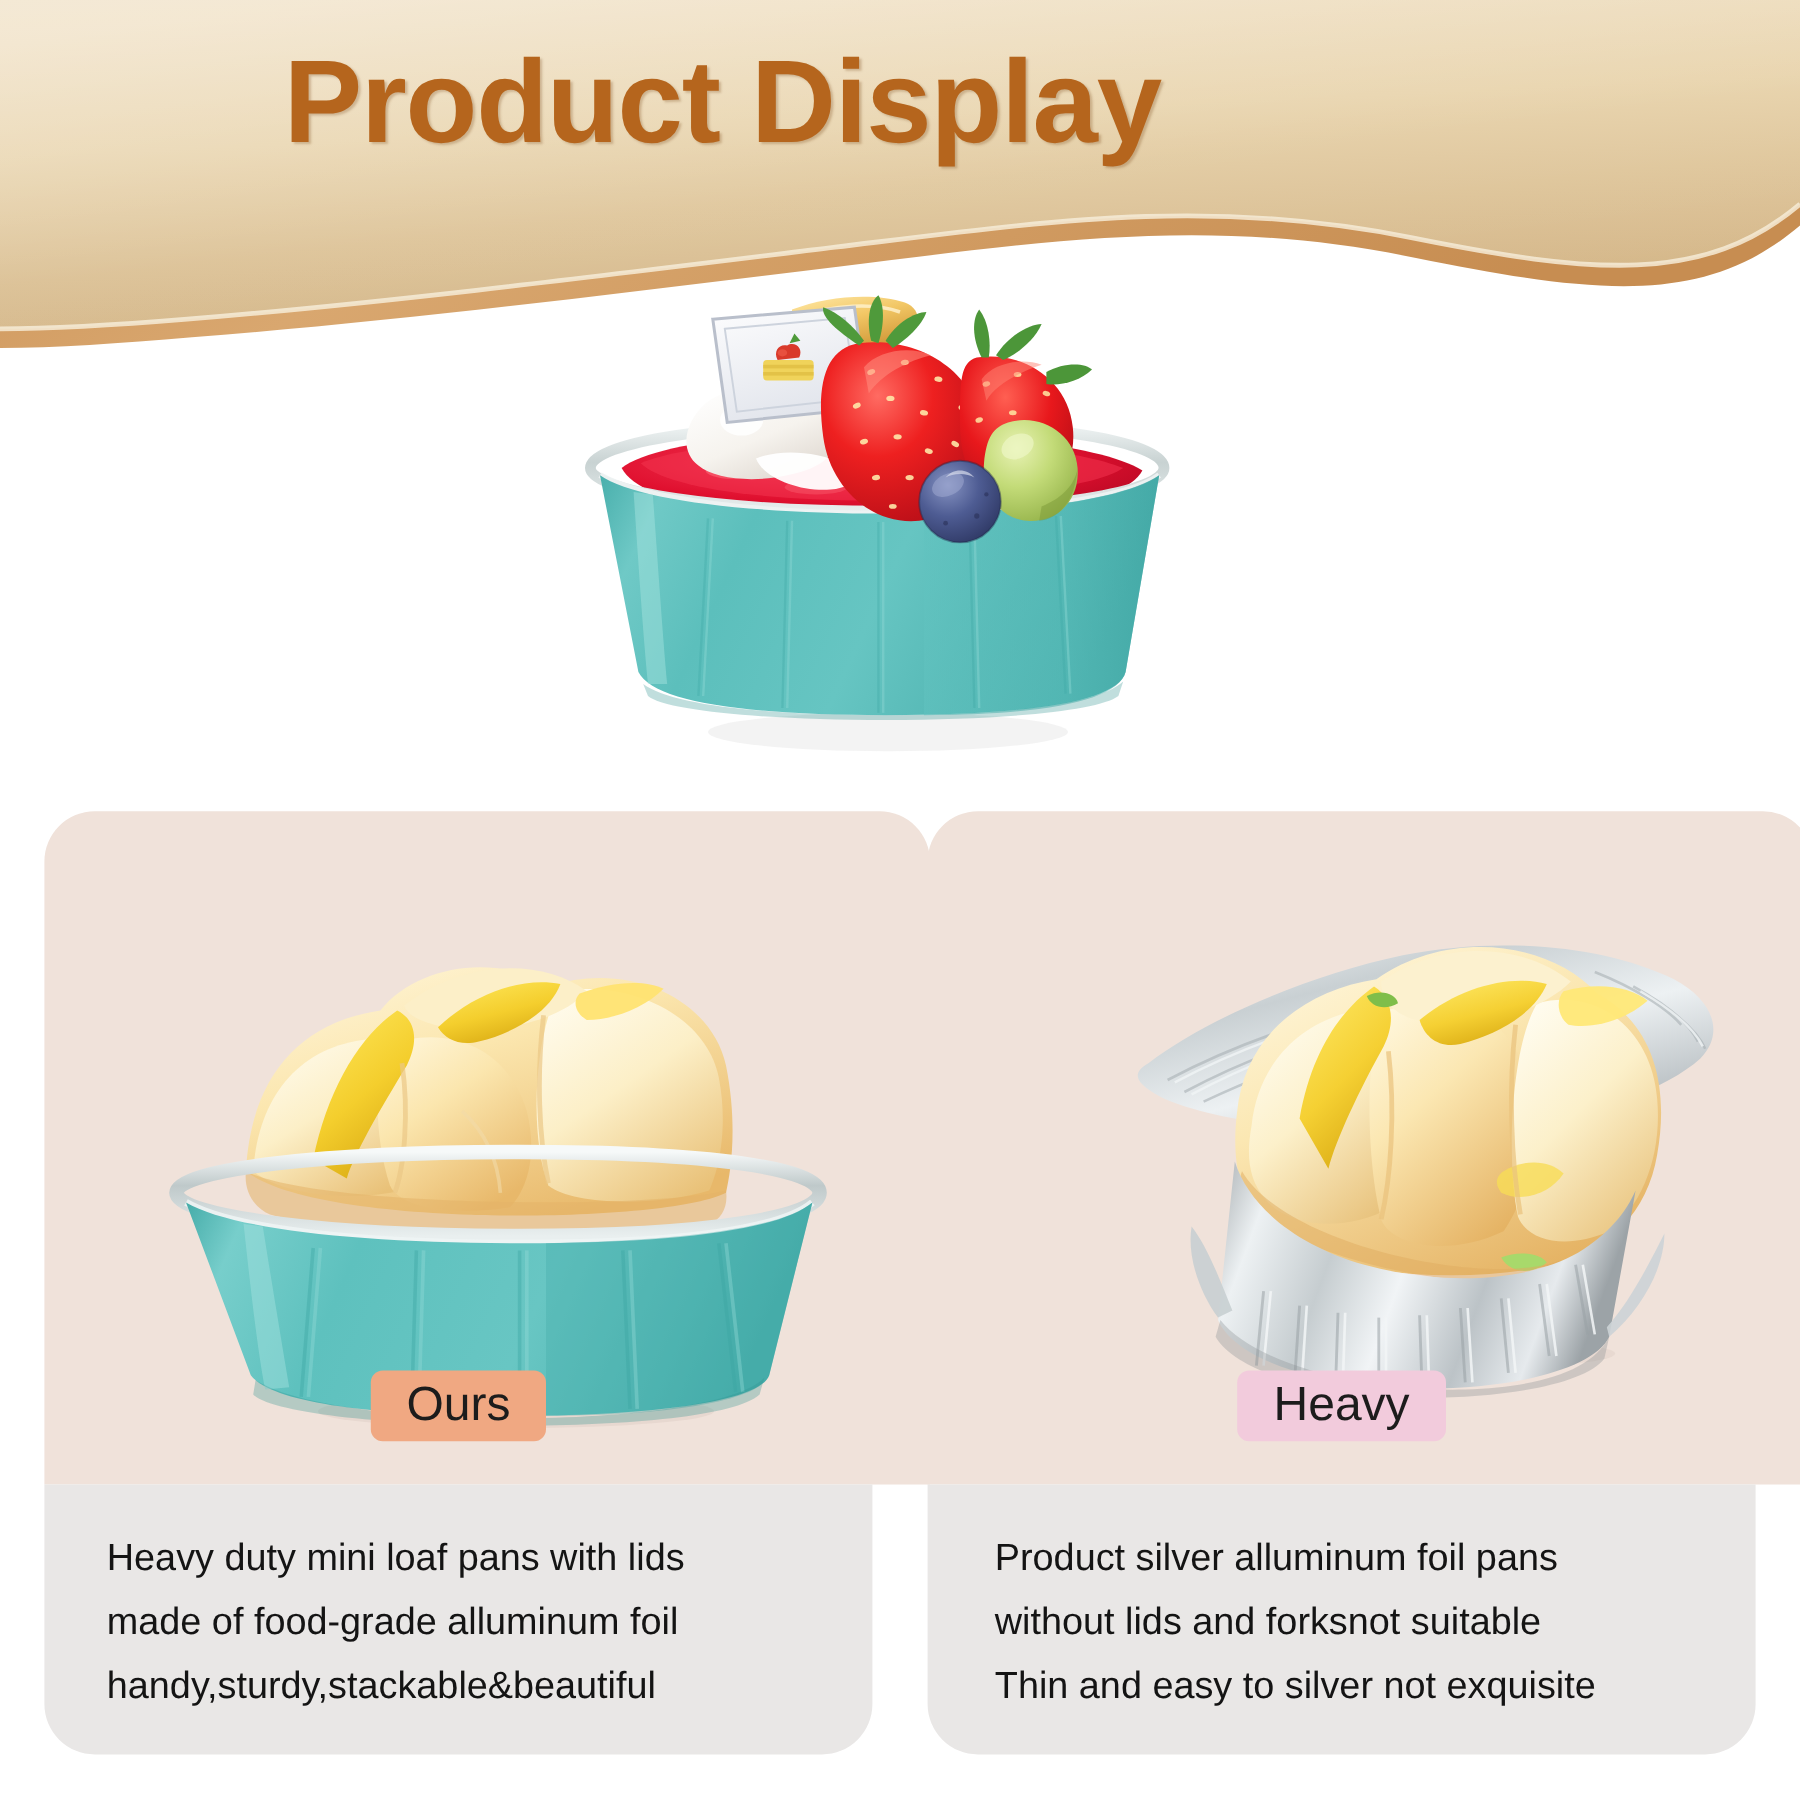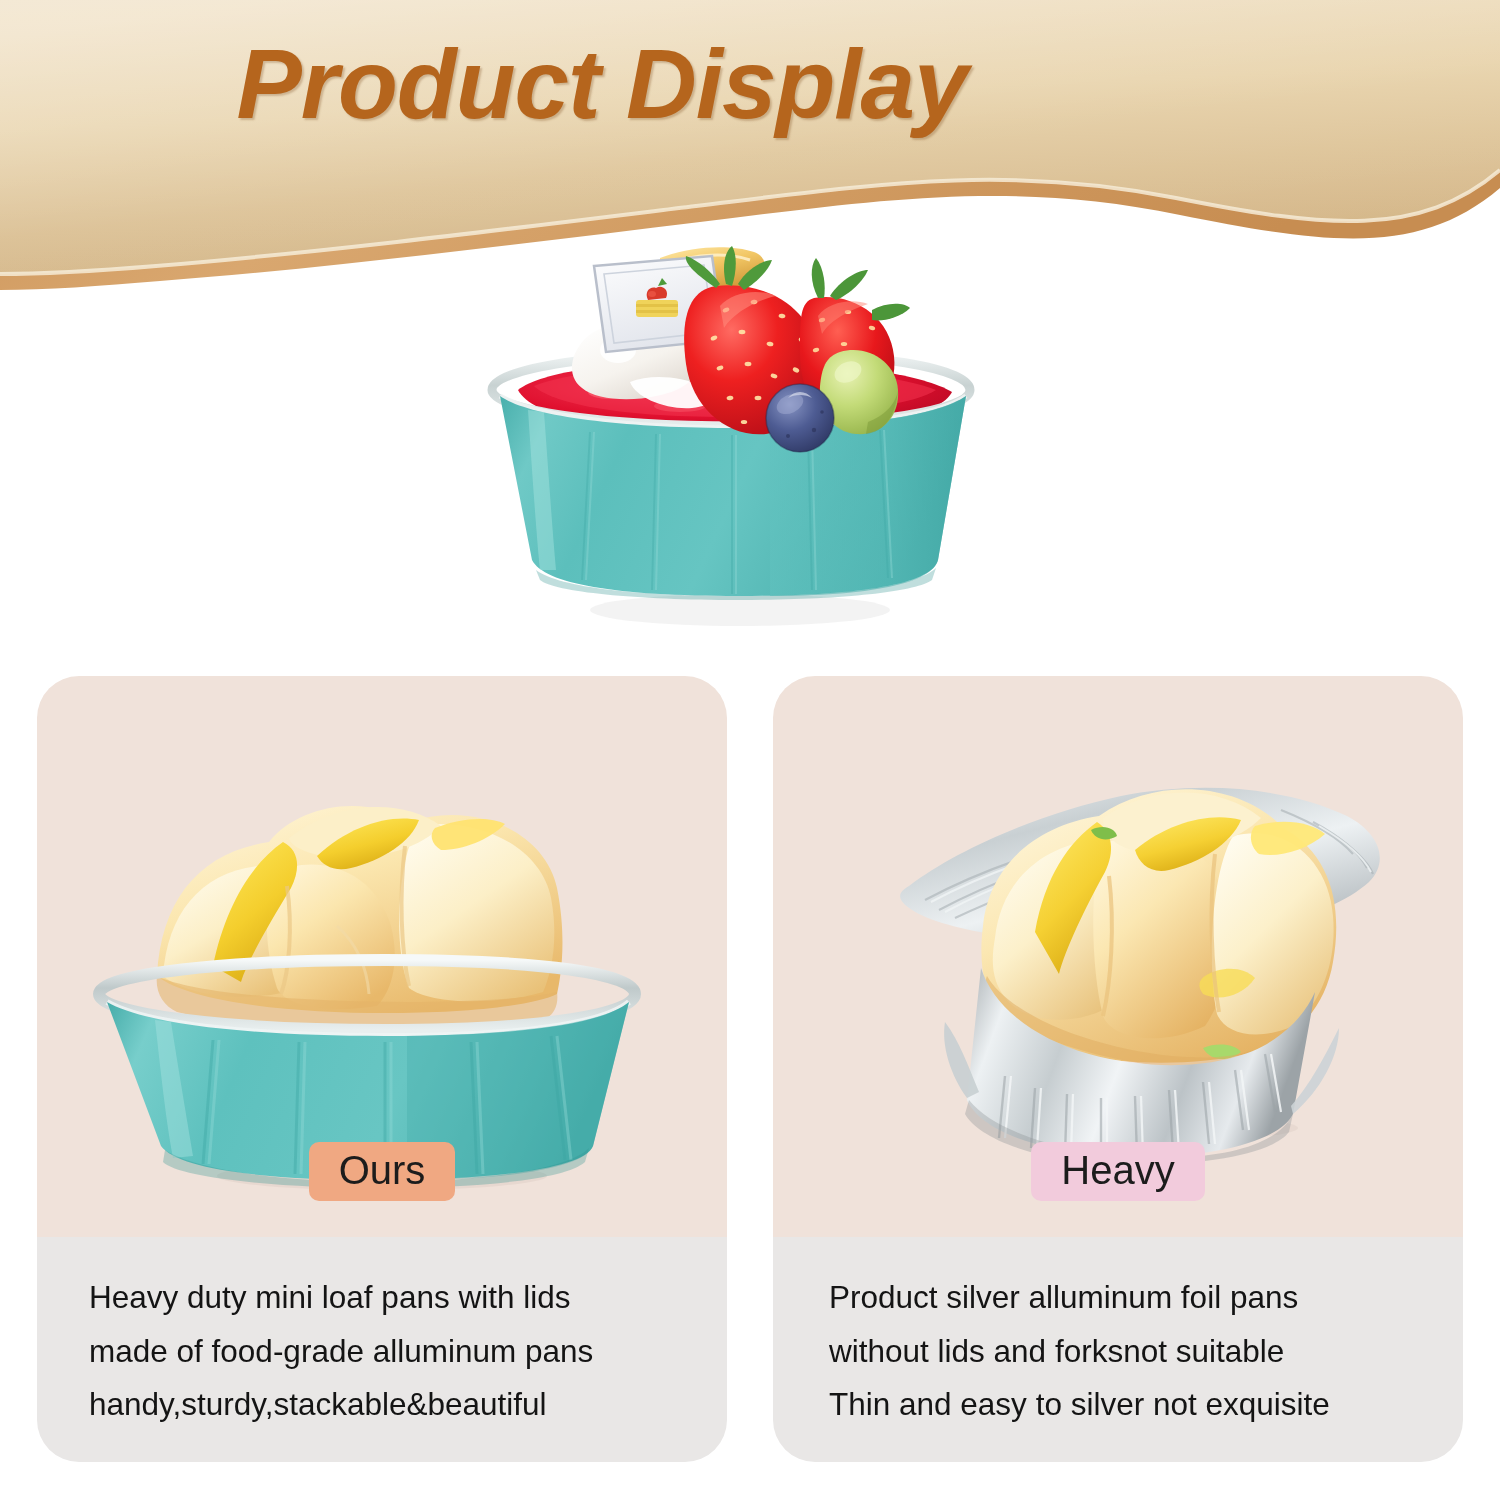--- a/index.html
+++ b/index.html
@@ -20,21 +20,20 @@
   .banner-title{
     position:absolute;left:0;top:28px;width:1204px;
     text-align:center;
     font-size:98px;
     font-weight:bold;
     letter-spacing:-1px;
     color:#B5651D;
     text-shadow:2px 2px 2px rgba(120,70,20,.28);
     z-index:5;
     white-space:nowrap;
-    font-style:italic;
   }
 
   
   .hero{
     position:absolute;left:470px;top:240px;width:540px;height:400px;
   }
 
   
   .cards{
     position:absolute;left:0;top:676px;width:1500px;height:790px;
@@ -43,20 +42,21 @@
     position:absolute;top:0;width:690px;height:786px;
   }
   .card.left{left:37px;}
   .card.right{left:773px;}
 
   .card-photo{
     position:absolute;left:0;top:0;width:690px;height:561px;
     background:#F0E2DA;
     border-radius:42px 42px 0 0;
     overflow:hidden;
+    padding-left:48px;
   }
   .badge-wrap{
     position:absolute;left:0;top:466px;width:690px;
     text-align:center;
     z-index:6;
   }
   .badge{
     display:inline-block;
     font-size:40px;
     color:#1c1c1c;
@@ -390,21 +390,21 @@
         <path d="M118,344 C124,400 130,452 136,482 L156,480 C148,432 140,384 134,346 Z" fill="#A6E3E0" opacity="0.45"></path>
 
         <path d="M128,474 C158,494 246,506 342,506 C440,506 532,494 552,472 L548,486 C528,504 440,512 342,512 C244,512 142,502 126,486 Z" fill="#2E9290" opacity="0.3"></path>
       </svg>
       <div class="badge-wrap">
         <span class="badge" style="background:#F0A882;">Ours</span>
       </div>
     </div>
     <div class="card-text">
       <p>Heavy duty mini loaf pans with lids</p>
-      <p>made of food-grade alluminum pans</p>
+      <p>made of food-grade alluminum foil</p>
       <p>handy,sturdy,stackable&amp;beautiful</p>
     </div>
   </div>
 
   <div class="card right">
     <div class="card-photo">
       <svg width="690" height="561" viewBox="0 0 690 561">
         <defs>
           <linearGradient id="foilBody" x1="0" y1="0" x2="1" y2="0.2">
             <stop offset="0%" stop-color="#A9AFB2"></stop>

